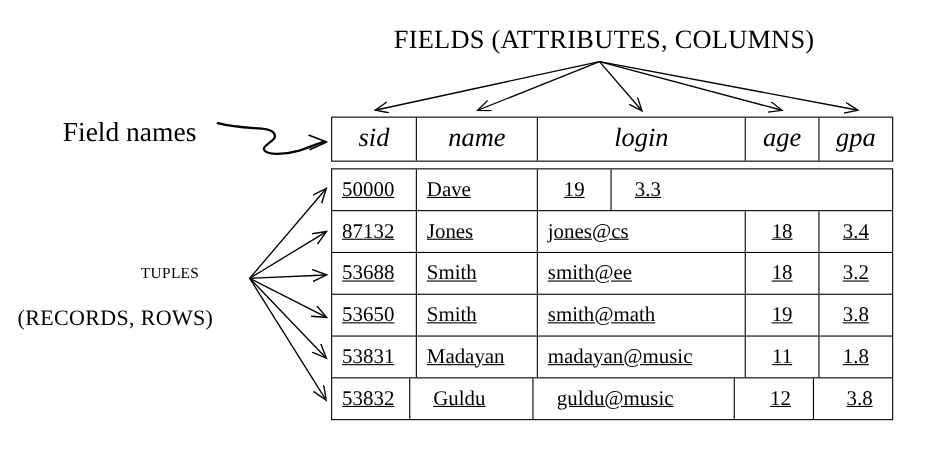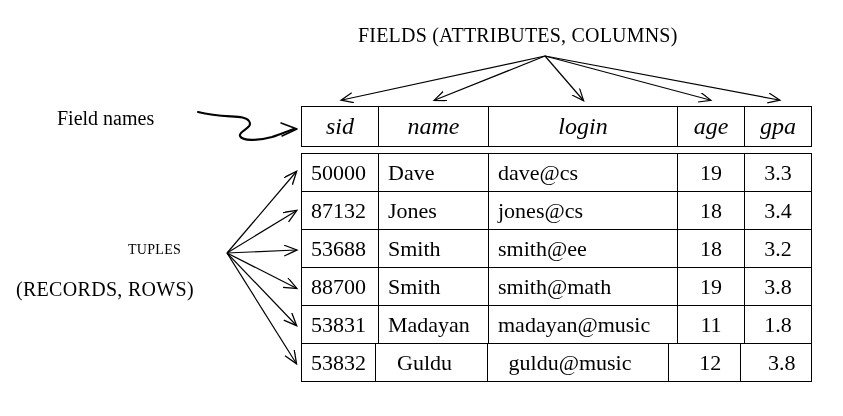--- a/index.html
+++ b/index.html
@@ -10,25 +10,25 @@
     overflow:hidden;
     font-family:"Liberation Serif","DejaVu Serif",serif;
     color:#000000;
   }
   #svg-layer{position:absolute;left:0;top:0;width:843px;height:416px;}
 
   .lbl{position:absolute;white-space:nowrap;color:#000;}
 
   #fields-label{
     left:358px;top:24px;
-    font-size:20px;letter-spacing:.2px;
+    font-size:24px;letter-spacing:.2px;
   }
   #field-names-label{
     left:57px;top:107px;
-    font-size:20px;
+    font-size:25px;
   }
   #tuples-label{
     left:128px;top:242px;
     font-size:14px;letter-spacing:.3px;
   }
   #records-rows-label{
     left:16px;top:278px;
     font-size:20px;letter-spacing:.3px;
   }
 
@@ -62,22 +62,23 @@
     display:flex;
     height:38px;
     box-sizing:border-box;
     border-bottom:1.4px solid #000;
   }
   .trow:last-child{border-bottom:none;height:37px;gap:12px;}
   .tcell{
     box-sizing:border-box;
     border-right:1.4px solid #000;
     display:flex;align-items:center;
-    font-size:22px;
+    font-size:19px;
     padding:0 9px;
+    text-decoration:underline;
   }
   .tcell:last-child{border-right:none;}
   .tcell.c-center{justify-content:center;padding:0;}
 
   
   .col-sid  {width:77px;}
   .col-name {width:110px;}
   .col-login{width:189px;}
   .col-age  {width:67px;}
   .col-gpa  {width:66px;}
@@ -135,21 +136,20 @@
     <div class="hcell col-login">login</div>
     <div class="hcell col-age">age</div>
     <div class="hcell col-gpa">gpa</div>
   </div>
 
   <div id="body-box">
 
     <div class="trow">
       <div class="tcell col-sid">50000</div>
       <div class="tcell col-name">Dave</div>
-      <div class="tcell col-login">dave@cs</div>
       <div class="tcell col-age c-center">19</div>
       <div class="tcell col-gpa c-center">3.3</div>
     </div>
 
     <div class="trow">
       <div class="tcell col-sid">87132</div>
       <div class="tcell col-name">Jones</div>
       <div class="tcell col-login">jones@cs</div>
       <div class="tcell col-age c-center">18</div>
       <div class="tcell col-gpa c-center">3.4</div>
@@ -157,21 +157,21 @@
 
     <div class="trow">
       <div class="tcell col-sid">53688</div>
       <div class="tcell col-name">Smith</div>
       <div class="tcell col-login">smith@ee</div>
       <div class="tcell col-age c-center">18</div>
       <div class="tcell col-gpa c-center">3.2</div>
     </div>
 
     <div class="trow">
-      <div class="tcell col-sid">88700</div>
+      <div class="tcell col-sid">53650</div>
       <div class="tcell col-name">Smith</div>
       <div class="tcell col-login">smith@math</div>
       <div class="tcell col-age c-center">19</div>
       <div class="tcell col-gpa c-center">3.8</div>
     </div>
 
     <div class="trow">
       <div class="tcell col-sid">53831</div>
       <div class="tcell col-name">Madayan</div>
       <div class="tcell col-login">madayan@music</div>

